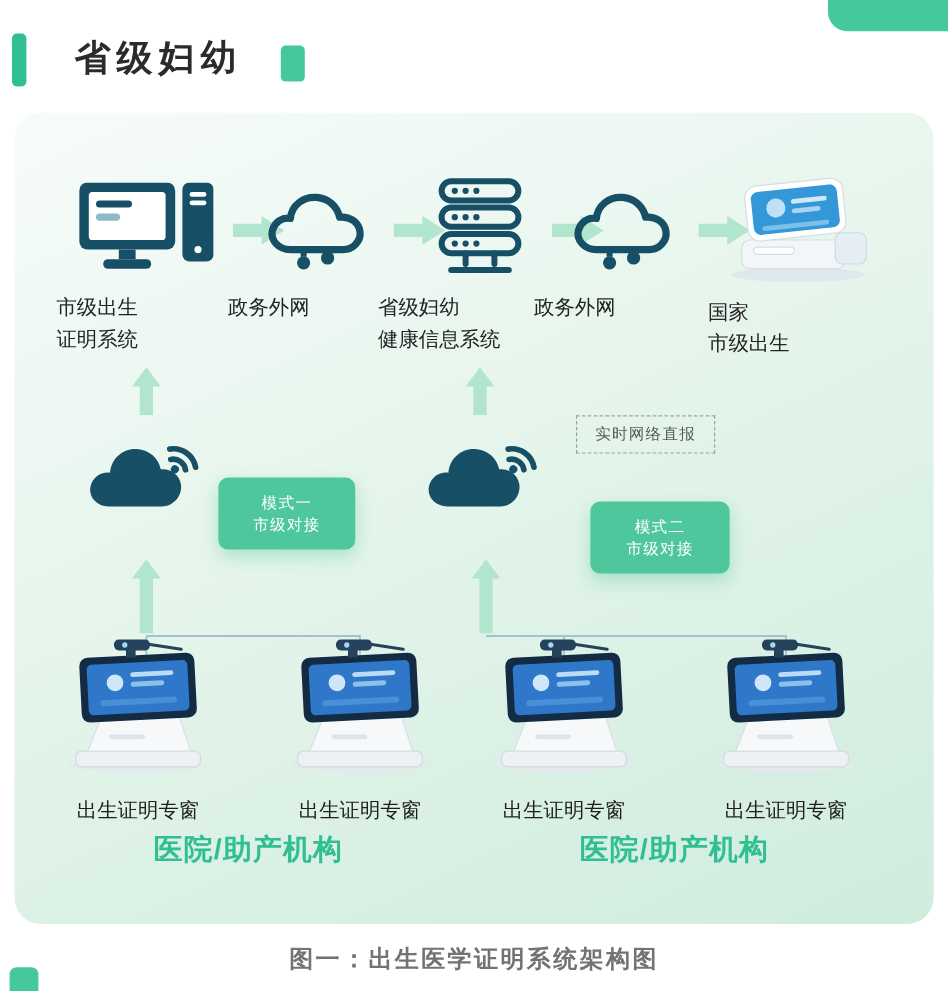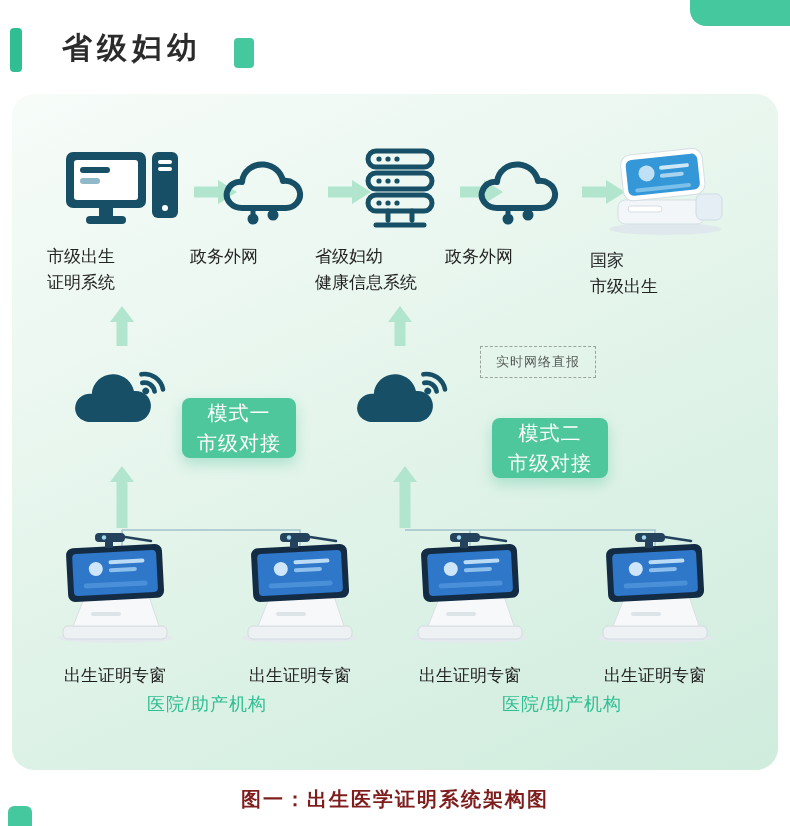--- a/index.html
+++ b/index.html
@@ -8,27 +8,27 @@
   .canvas { position:relative; width:790px; height:826px; background:#ffffff; overflow:hidden; }
   .page-title { position:absolute; left:62px; top:28px; font-size:30px; font-weight:800; color:#2b2b2b; letter-spacing:5px; }
   .accent-bar { position:absolute; left:10px; top:28px; width:12px; height:44px; background:#2fbf92; border-radius:4px; }
   .accent-square { position:absolute; left:234px; top:38px; width:20px; height:30px; background:#45c89e; border-radius:4px; }
   .corner-tr { position:absolute; right:-16px; top:-14px; width:116px; height:40px; background:#45c89e; border-radius:16px; }
   .corner-bl { position:absolute; left:8px; top:806px; width:24px; height:28px; background:#45c89e; border-radius:6px; }
   .card { position:absolute; left:12px; top:94px; width:766px; height:676px; border-radius:22px;
           background:linear-gradient(155deg,#f7fcf9 0%,#e5f5ec 45%,#cfecdd 100%); }
   .node-label { position:absolute; color:#232323; font-size:17px; line-height:1.5; font-weight:500; }
   .badge { position:absolute; display:flex; flex-direction:column; justify-content:center; align-items:center;
-           background:#4ec79c; color:#ffffff; border-radius:8px; font-size:20px; line-height:1.5;
+           background:#4ec79c; color:#ffffff; border-radius:8px; font-size:13px; line-height:1.5;
            box-shadow:0 6px 14px rgba(70,190,150,.35); letter-spacing:1px; }
   .dashed-note { position:absolute; border:1.6px dashed #9aa49f; color:#565b58; font-size:13px;
                  padding:6px 15px; letter-spacing:1px; }
   .device-label { position:absolute; width:152px; text-align:center; font-size:17px; color:#1e1e1e;margin-top:12px; }
-  .org-label { position:absolute; width:190px; text-align:center; font-size:18px; font-weight:400; color:#2fbf92; letter-spacing:1px; }
-  .caption { position:absolute; left:0; top:786px; width:790px; text-align:center; font-size:20px; font-weight:700; color:#7f1d1d; letter-spacing:2px; }
+  .org-label { position:absolute; width:190px; text-align:center; font-size:24px; font-weight:700; color:#2fbf92; letter-spacing:1px; }
+  .caption { position:absolute; left:0; top:786px; width:790px; text-align:center; font-size:20px; font-weight:700; color:#737373; letter-spacing:2px; }
   svg.icon { position:absolute; display:block; }
   svg.connectors { position:absolute; left:0; top:0; pointer-events:none; }
 </style>
 </head>
 <body>
 
 <div class="canvas">
 
   <div class="accent-bar"></div>
   <div class="page-title">省级妇幼</div>

